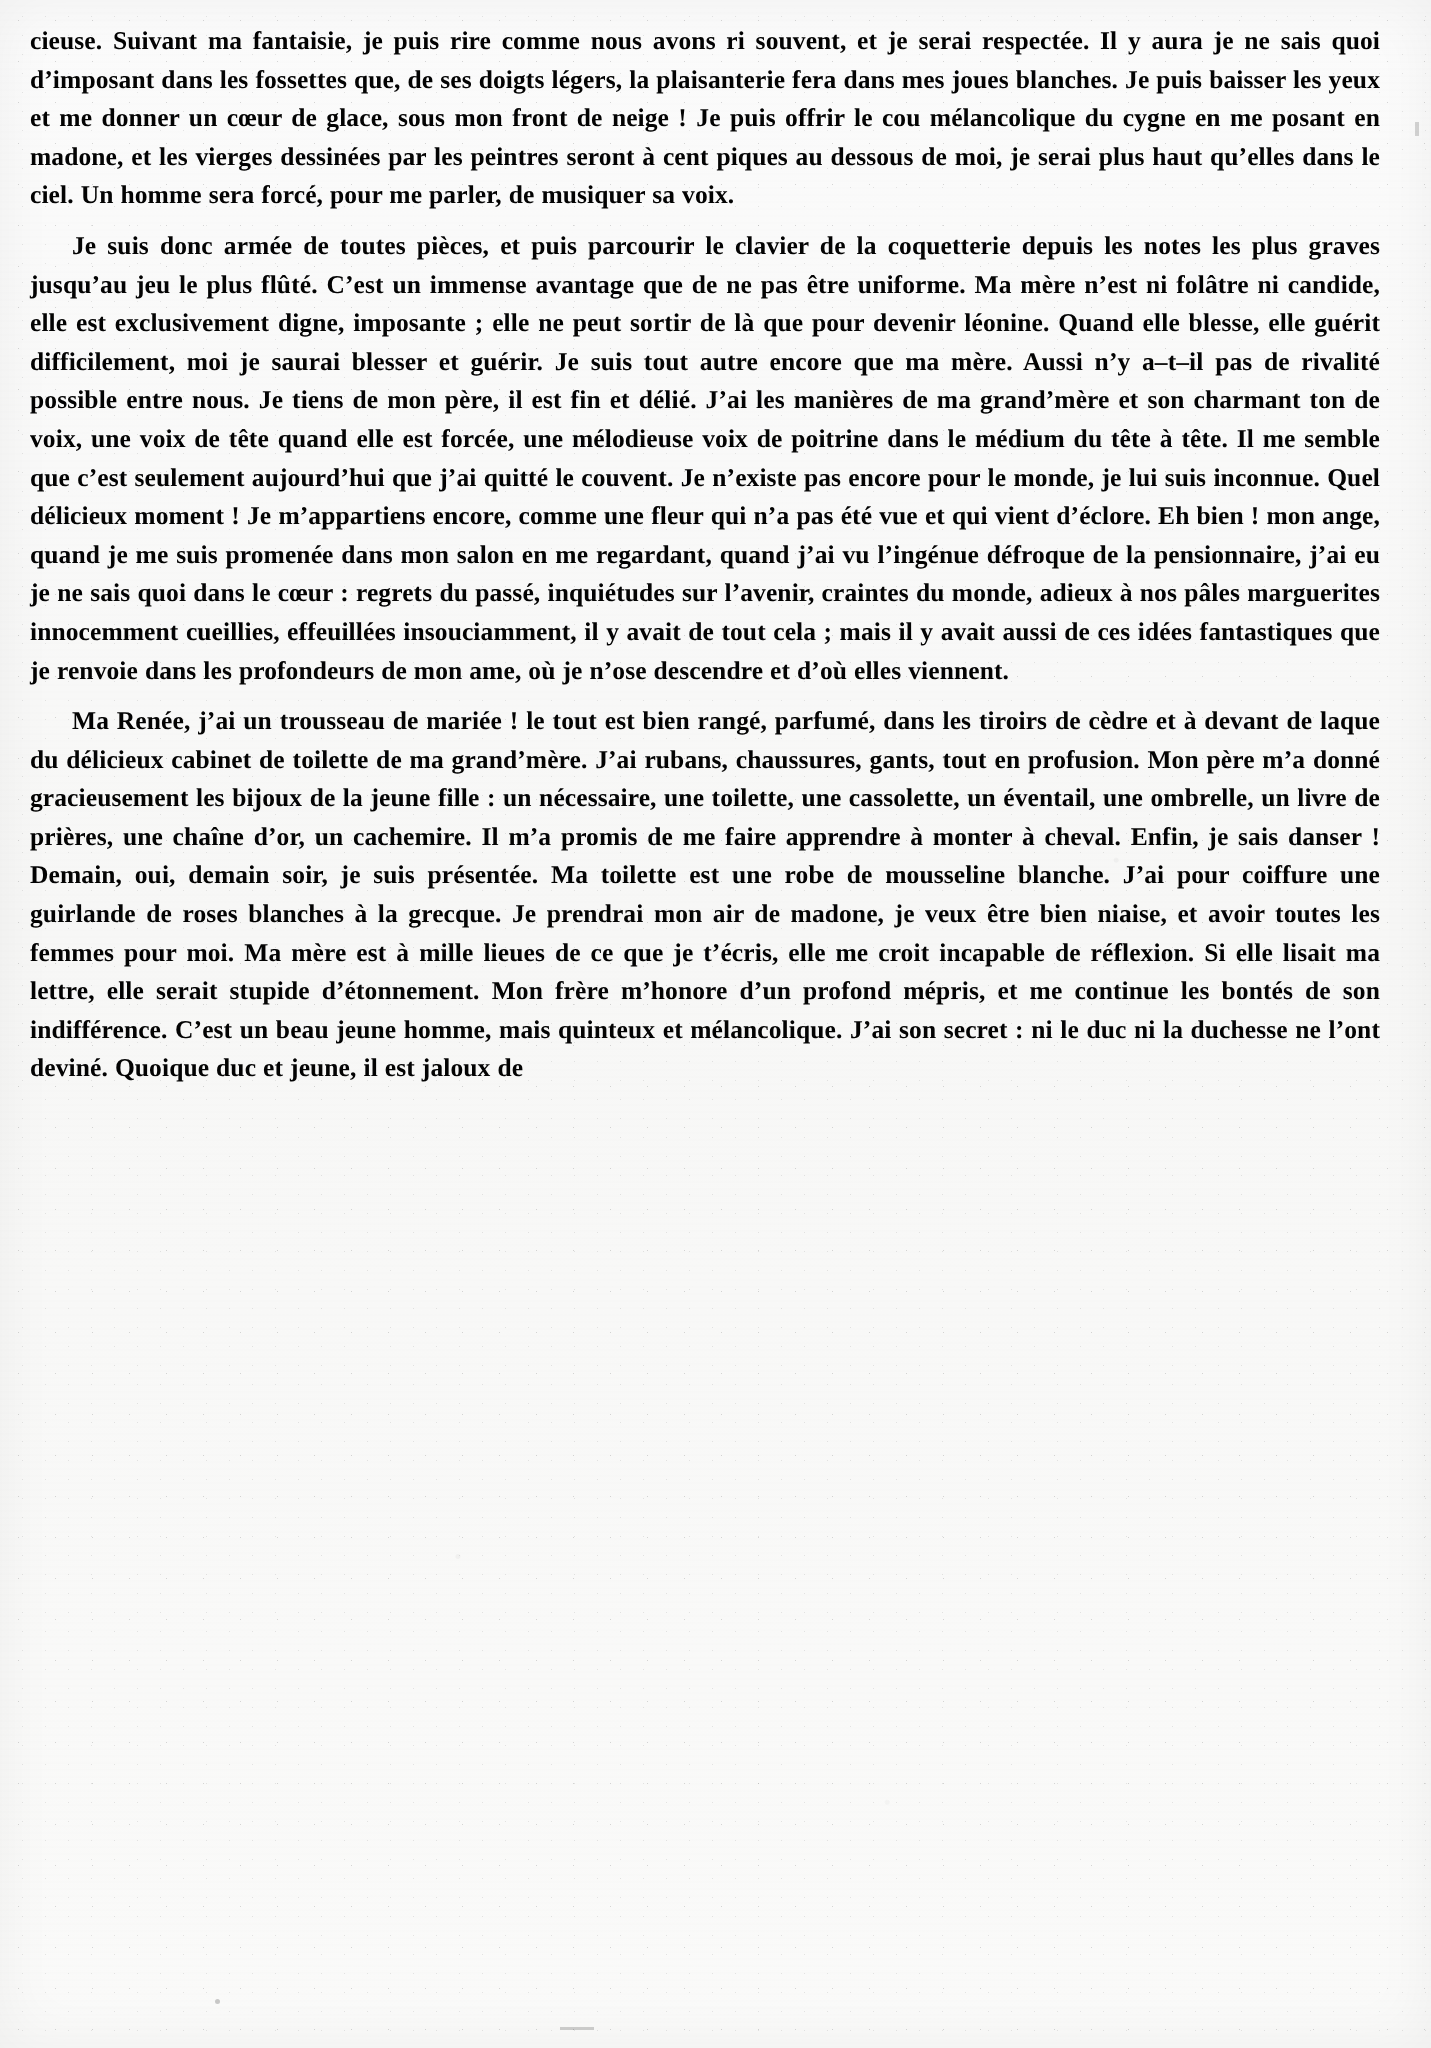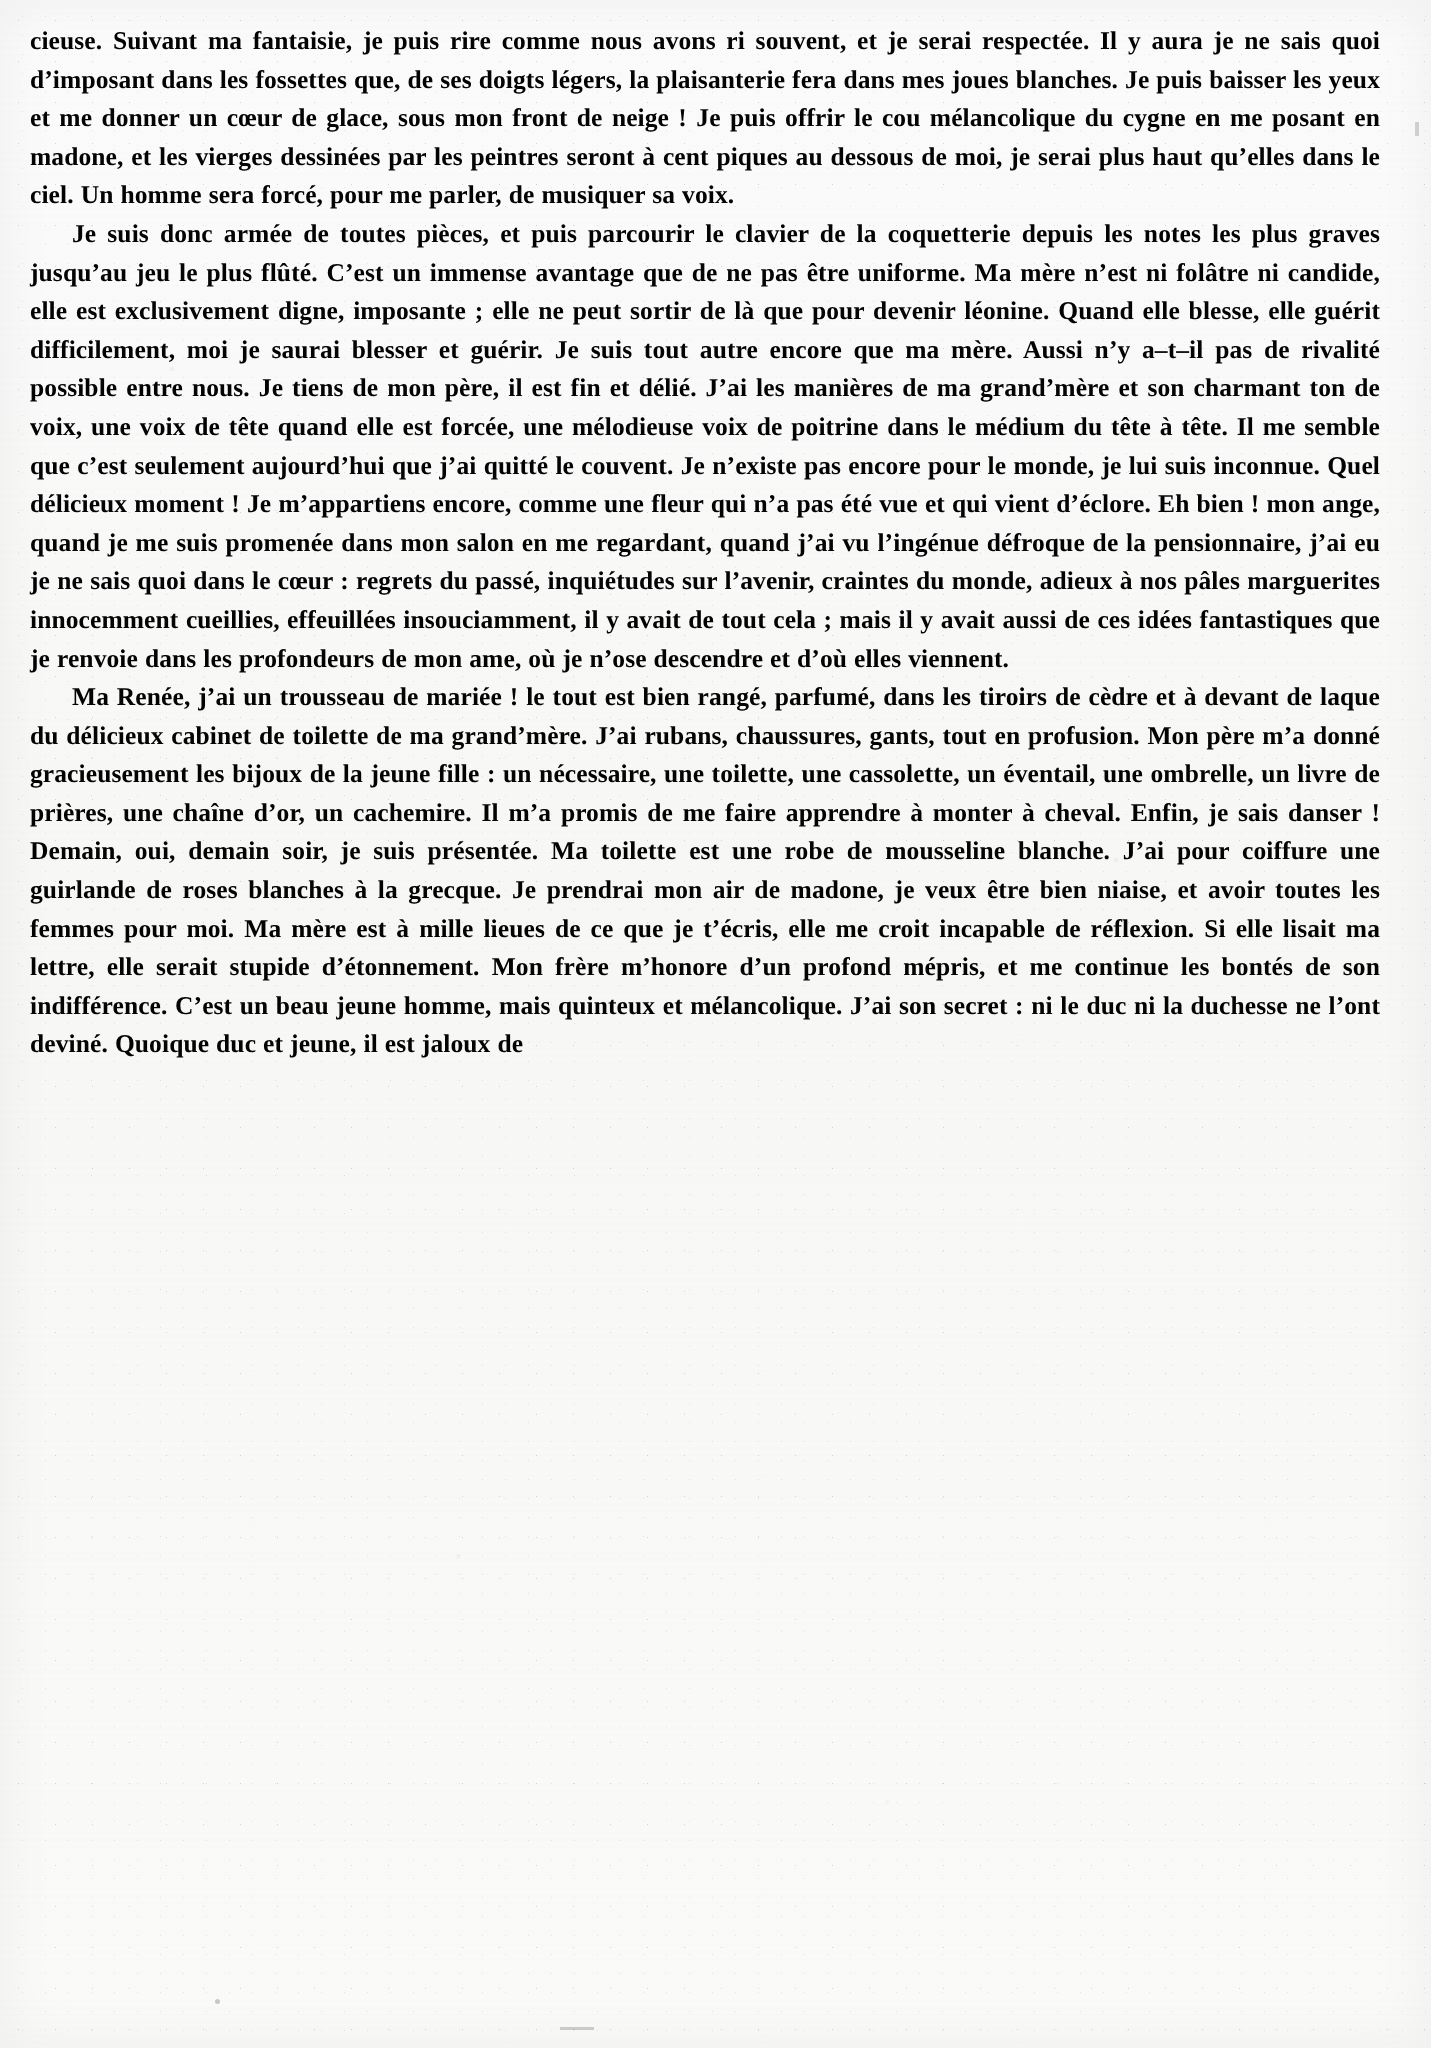--- a/index.html
+++ b/index.html
@@ -58,21 +58,21 @@
     text-justify: inter-word;
     font-weight: 700;
     letter-spacing: 0.1px;
     word-spacing: 0.5px;
     -webkit-font-smoothing: none;
     text-rendering: geometricPrecision;
     filter: contrast(1.12) brightness(0.98);
   }
 
   .para + .para {
-    margin-top: 0px;
+    margin-top: 12px;
   }
 
   .indent {
     text-indent: 42px;
   }
 
   
   .scanlines {
     position: absolute;
     inset: 0;

